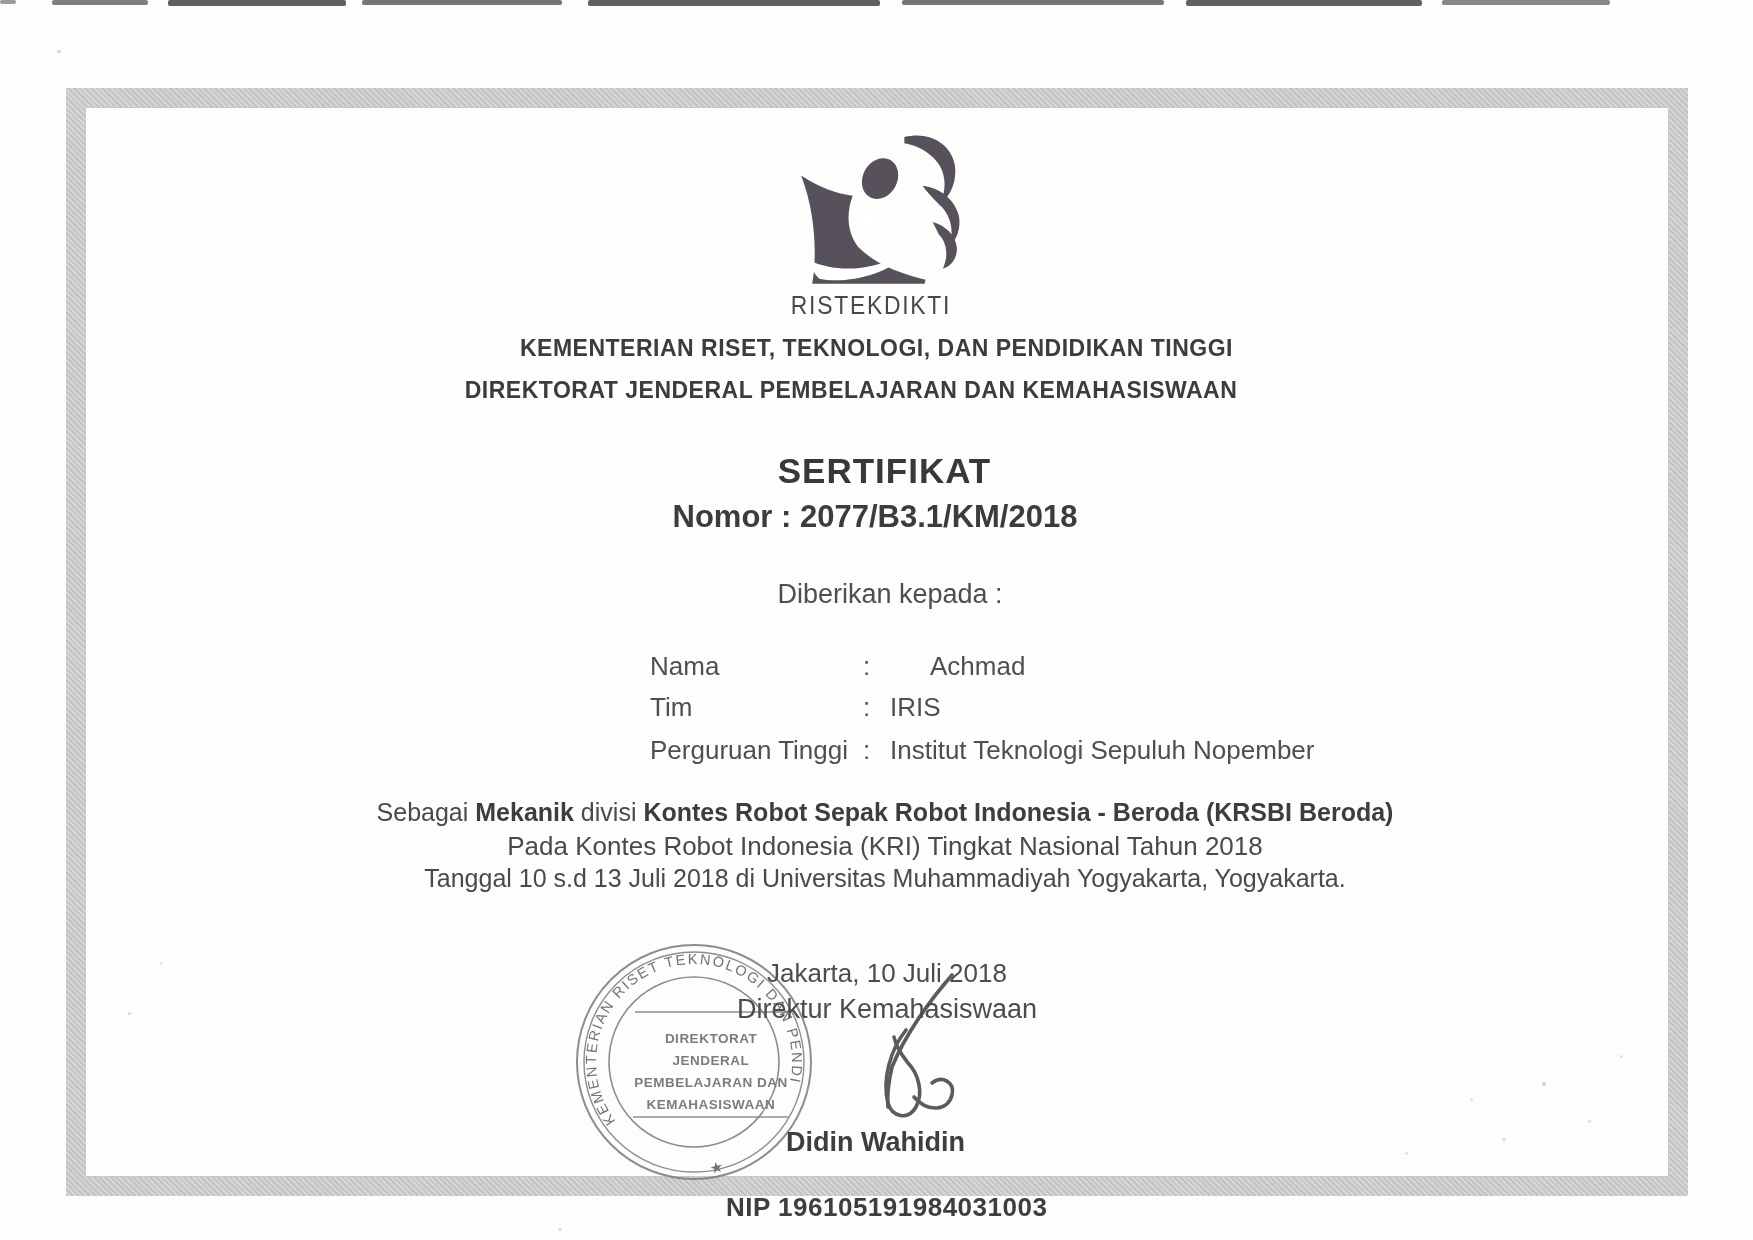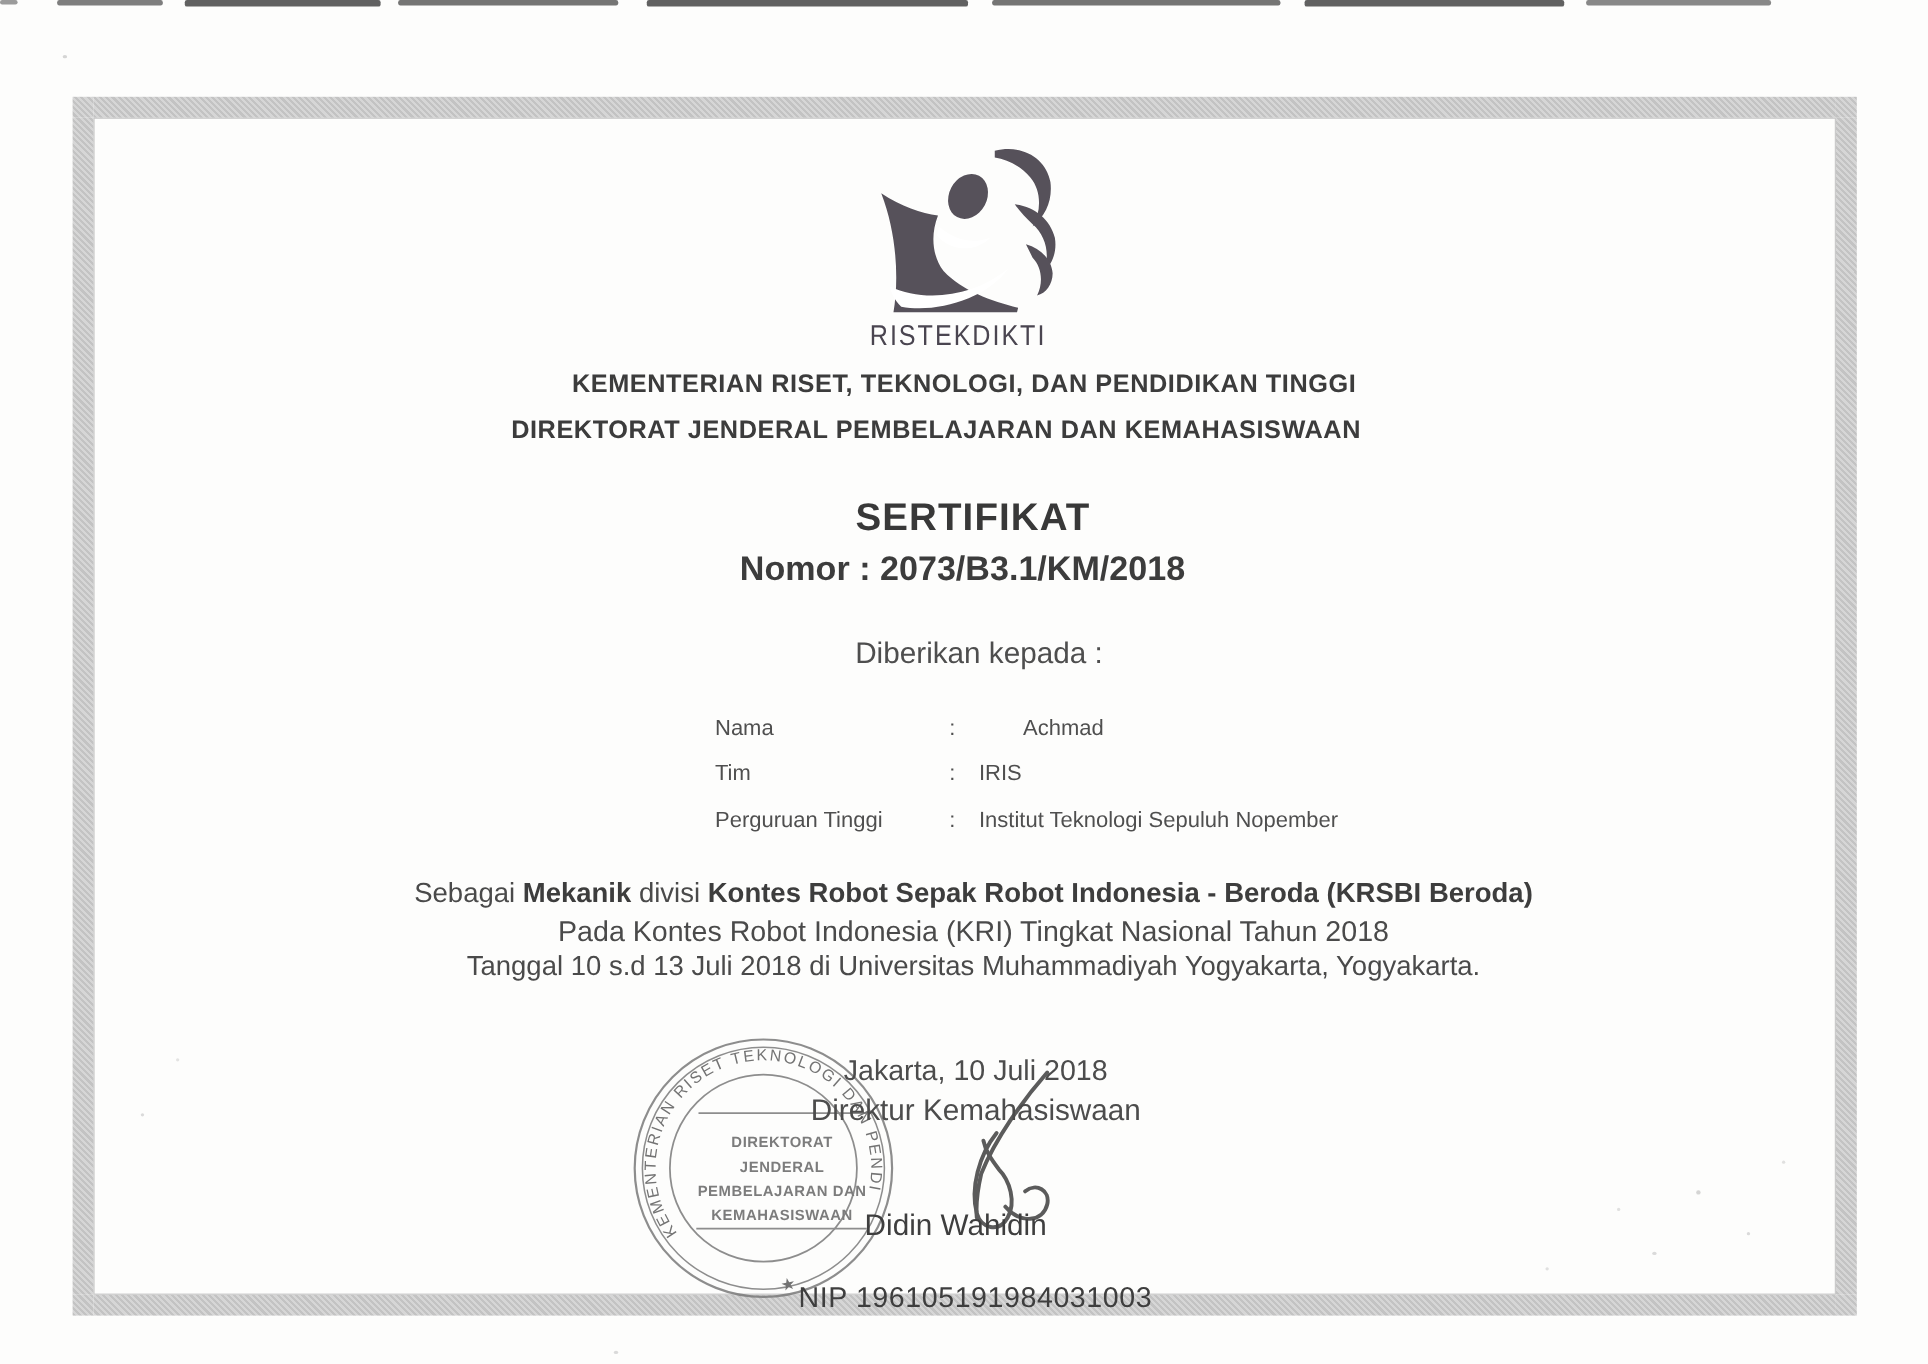--- a/index.html
+++ b/index.html
@@ -24,25 +24,25 @@
   .center-line{position:absolute;text-align:center;color:#3a3a3a;white-space:nowrap;}
   .heading{font-weight:bold;font-size:23px;letter-spacing:.5px;color:#3c3c3c;}
   .wordmark{
     font-size:26px;letter-spacing:2px;color:#4a4550;
     transform:scaleX(.88);transform-origin:center;
   }
   .cert-title{font-weight:bold;font-size:35px;color:#383838;letter-spacing:1px;}
   .cert-number{font-weight:bold;font-size:31px;color:#3c3c3c;}
   .body-text{color:#4e4e4e;}
   .given-label{font-size:27px;}
-  .field-label,.field-colon,.field-value{position:absolute;font-size:20px;color:#4f4f4f;white-space:nowrap;}
+  .field-label,.field-colon,.field-value{position:absolute;font-size:26px;color:#4f4f4f;white-space:nowrap;}
   .para-line{position:absolute;left:5px;width:1760px;text-align:center;white-space:nowrap;color:#4a4a4a;}
   .b{font-weight:bold;color:#3d3d3d;}
   .sig-text{position:absolute;white-space:nowrap;color:#4c4c4c;}
-  .sig-bold{font-weight:normal;color:#3e3e3e;}
+  .sig-bold{font-weight:bold;color:#3e3e3e;margin-top:28px;}
   .dot{position:absolute;background:#8a8a8a;border-radius:50%;}
 </style>
 </head>
 <body>
 
 <div>
   <div class="edge-seg" style="left:0;width:16px;height:4px;opacity:.5;"></div>
   <div class="edge-seg" style="left:52px;width:96px;height:5px;opacity:.65;"></div>
   <div class="edge-seg" style="left:168px;width:178px;height:6px;opacity:.8;"></div>
   <div class="edge-seg" style="left:362px;width:200px;height:5px;opacity:.7;"></div>
@@ -87,21 +87,21 @@
     <path d="M62,72 C75,84 92,88 108,82 C94,96 72,94 60,80 Z"></path>
   </g>
 </svg>
 
 <div class="abs center-line wordmark" style="left:0;top:290px;width:1742px;">RISTEKDIKTI</div>
 
 <div class="abs center-line heading" style="left:0;top:335px;width:1753px;">KEMENTERIAN RISET, TEKNOLOGI, DAN PENDIDIKAN TINGGI</div>
 <div class="abs center-line heading" style="left:0;top:377px;width:1702px;">DIREKTORAT JENDERAL PEMBELAJARAN DAN KEMAHASISWAAN</div>
 
 <div class="abs center-line cert-title" style="left:8px;top:451px;width:1753px;">SERTIFIKAT</div>
-<div class="abs center-line cert-number" style="left:0;top:499px;width:1750px;">Nomor : 2073/B3.1/KM/2018</div>
+<div class="abs center-line cert-number" style="left:0;top:499px;width:1750px;">Nomor : 2077/B3.1/KM/2018</div>
 
 <div class="abs center-line body-text given-label" style="left:10px;top:579px;width:1760px;">Diberikan kepada :</div>
 
 <div>
   <div class="field-label" style="left:650px;top:651px;">Nama</div>
   <div class="field-colon" style="left:863px;top:651px;">:</div>
   <div class="field-value" style="left:890px;top:651px;margin-left:40px;">Achmad</div>
 
   <div class="field-label" style="left:650px;top:692px;">Tim</div>
   <div class="field-colon" style="left:863px;top:692px;">:</div>

